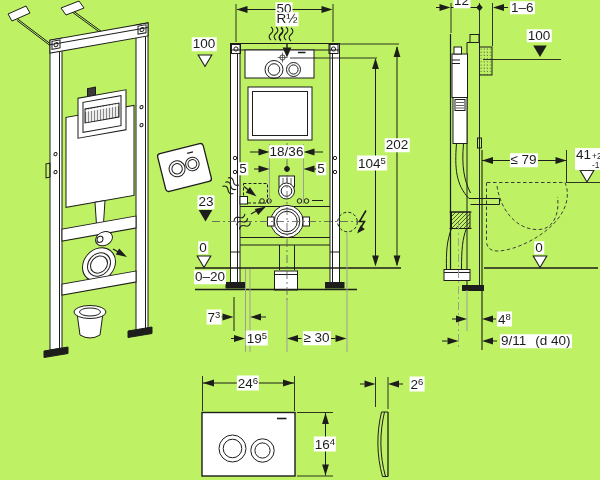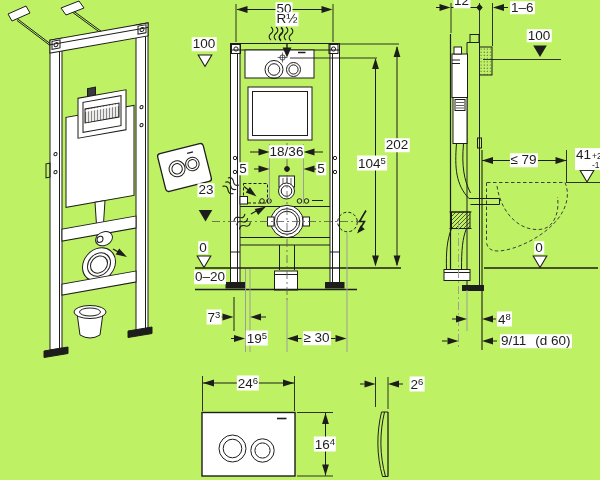--- a/index.html
+++ b/index.html
@@ -344,36 +344,36 @@
 </svg>
 
 <div class="dim" style="left:284px;top:9px">50</div>
 <div class="dim" style="left:287px;top:19px">R½</div>
 <div class="dim" style="left:204px;top:44px">100</div>
 <div class="dim" style="left:397px;top:145px">202</div>
 <div class="dim" style="left:372px;top:163px"><span>104</span><span class="sup">5</span></div>
 <div class="dim" style="left:286.5px;top:151.5px">18/36</div>
 <div class="dim" style="left:243px;top:168.5px">5</div>
 <div class="dim" style="left:321px;top:168.5px">5</div>
-<div class="dim" style="left:206px;top:190px">23</div>
+<div class="dim" style="left:206px;top:202px">23</div>
 <div class="dim" style="left:203px;top:247.5px">0</div>
 <div class="dim" style="left:210px;top:277px">0–20</div>
 <div class="dim" style="left:214px;top:317px"><span>7</span><span class="sup">3</span></div>
 <div class="dim" style="left:257px;top:338px"><span>19</span><span class="sup">5</span></div>
 <div class="dim" style="left:316.5px;top:338px">≥ 30</div>
 
 <div class="dim" style="left:461.5px;top:1px">12</div>
 <div class="dim left" style="left:510px;top:7.5px">1–6</div>
 <div class="dim" style="left:539px;top:35.5px">100</div>
 <div class="dim" style="left:523.5px;top:160px">≤ 79</div>
 <div class="dim left" style="left:575px;top:159px"><span>41</span><span class="tol">
         <span>+2</span>
         <span>-1</span>
       </span></div>
 <div class="dim" style="left:539px;top:247.5px">0</div>
 <div class="dim left" style="left:497px;top:319px"><span>4</span><span class="sup">8</span></div>
-<div class="dim left" style="left:500px;top:341px"><span>9/11</span><span class="gap7">(d 60)</span></div>
+<div class="dim left" style="left:500px;top:341px"><span>9/11</span><span class="gap7">(d 40)</span></div>
 
 <div class="dim" style="left:248px;top:382.5px"><span>24</span><span class="sup">6</span></div>
 <div class="dim" style="left:325px;top:444px"><span>16</span><span class="sup">4</span></div>
 <div class="dim" style="left:417px;top:383.5px"><span>2</span><span class="sup">6</span></div>
 
 </div>
 
 </body></html>

